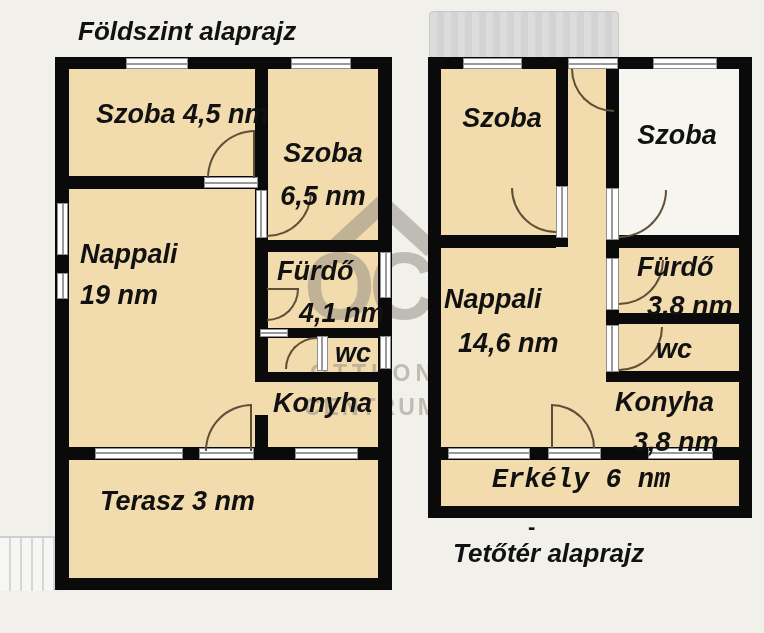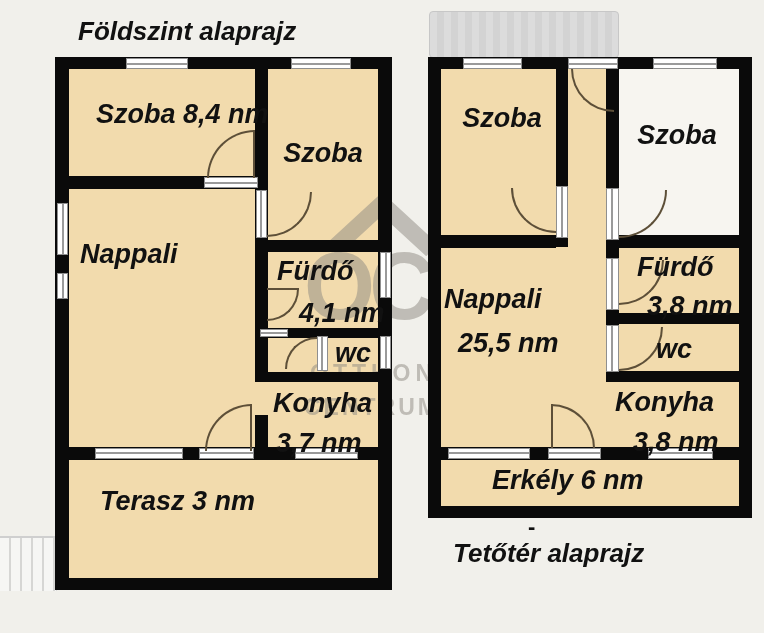--- a/index.html
+++ b/index.html
@@ -81,35 +81,36 @@
 
     <div class="abs arc arc-tl" style="left:207px;top:130px;width:48px;height:48px;"></div>
     <div class="abs leaf" style="left:253px;top:130px;width:2px;height:48px;"></div>
     <div class="abs arc arc-br" style="left:267px;top:192px;width:45px;height:45px;"></div>
     <div class="abs arc arc-br" style="left:267px;top:289px;width:32px;height:32px;"></div>
     <div class="abs leaf" style="left:267px;top:288px;width:32px;height:2px;"></div>
     <div class="abs arc arc-tl" style="left:285px;top:337px;width:32px;height:32px;"></div>
     <div class="abs arc arc-tl" style="left:205px;top:404px;width:47px;height:47px;"></div>
     <div class="abs leaf" style="left:250px;top:404px;width:2px;height:47px;"></div>
 
-    <div class="abs lbl" style="left:96px;top:94px;">Szoba 8,4 nm</div>
+    <div class="abs lbl" style="left:96px;top:94px;">Szoba 4,5 nm</div>
     <div class="abs lbl center" style="left:267px;top:132px;width:112px;line-height:43px;">
       <div>Szoba</div>
+      <div>6,5 nm</div>
     </div>
     <div class="abs lbl" style="left:80px;top:234px;line-height:41px;">
       <div>Nappali</div>
+      <div>19 nm</div>
     </div>
     <div class="abs lbl" style="left:277px;top:250px;line-height:42px;">
       <div>Fürdő</div>
       <div style="padding-left:22px;">4,1 nm</div>
     </div>
     <div class="abs lbl" style="left:335px;top:336px;line-height:34px;">wc</div>
     <div class="abs lbl" style="left:273px;top:383px;line-height:40px;">
       <div>Konyha</div>
-      <div style="padding-left:3px;">3,7 nm</div>
     </div>
     <div class="abs lbl" style="left:100px;top:481px;">Terasz 3 nm</div>
   </div>
 
   <div>
     <div class="abs fill" style="left:430px;top:59px;width:320px;height:457px;"></div>
     <div class="abs fill-light" style="left:619px;top:69px;width:120px;height:166px;"></div>
 
     <div class="abs wall" style="left:428px;top:57px;width:324px;height:12px;"></div>
     <div class="abs wall" style="left:428px;top:57px;width:13px;height:461px;"></div>
@@ -145,32 +146,32 @@
     <div class="abs leaf" style="left:551px;top:404px;width:2px;height:44px;"></div>
 
     <div class="abs lbl center" style="left:443px;top:96px;width:118px;line-height:45px;">
       <div>Szoba</div>
     </div>
     <div class="abs lbl center" style="left:622px;top:114px;width:110px;line-height:42px;">
       <div>Szoba</div>
     </div>
     <div class="abs lbl" style="left:444px;top:277px;line-height:44px;">
       <div>Nappali</div>
-      <div style="padding-left:14px;">25,5 nm</div>
+      <div style="padding-left:14px;">14,6 nm</div>
     </div>
     <div class="abs lbl" style="left:637px;top:248px;line-height:39px;">
       <div>Fürdő</div>
       <div style="padding-left:10px;">3,8 nm</div>
     </div>
     <div class="abs lbl" style="left:656px;top:332px;line-height:34px;">wc</div>
     <div class="abs lbl" style="left:615px;top:382px;line-height:40px;">
       <div>Konyha</div>
       <div style="padding-left:18px;">3,8 nm</div>
     </div>
-    <div class="abs lbl" style="left:492px;top:462px;line-height:36px;">Erkély 6 nm</div>
+    <div class="abs lbl" style="left:492px;top:462px;line-height:36px;font-family:Liberation Mono, monospace;">Erkély 6 nm</div>
 
     <div class="abs dashmark" style="left:528px;top:522px;">-</div>
     <div class="abs title" style="left:453px;top:538px;">Tetőtér alaprajz</div>
   </div>
 
   <div class="abs watermark" style="left:304px;top:190px;width:150px;height:240px;">
     <svg width="120" height="62" viewBox="0 0 120 62" style="position:absolute;left:18px;top:4px;">
       <polyline points="10,56 60,10 110,56" fill="none" stroke="currentColor" stroke-width="17"></polyline>
     </svg>
     <div class="wm-letters">OC</div>

